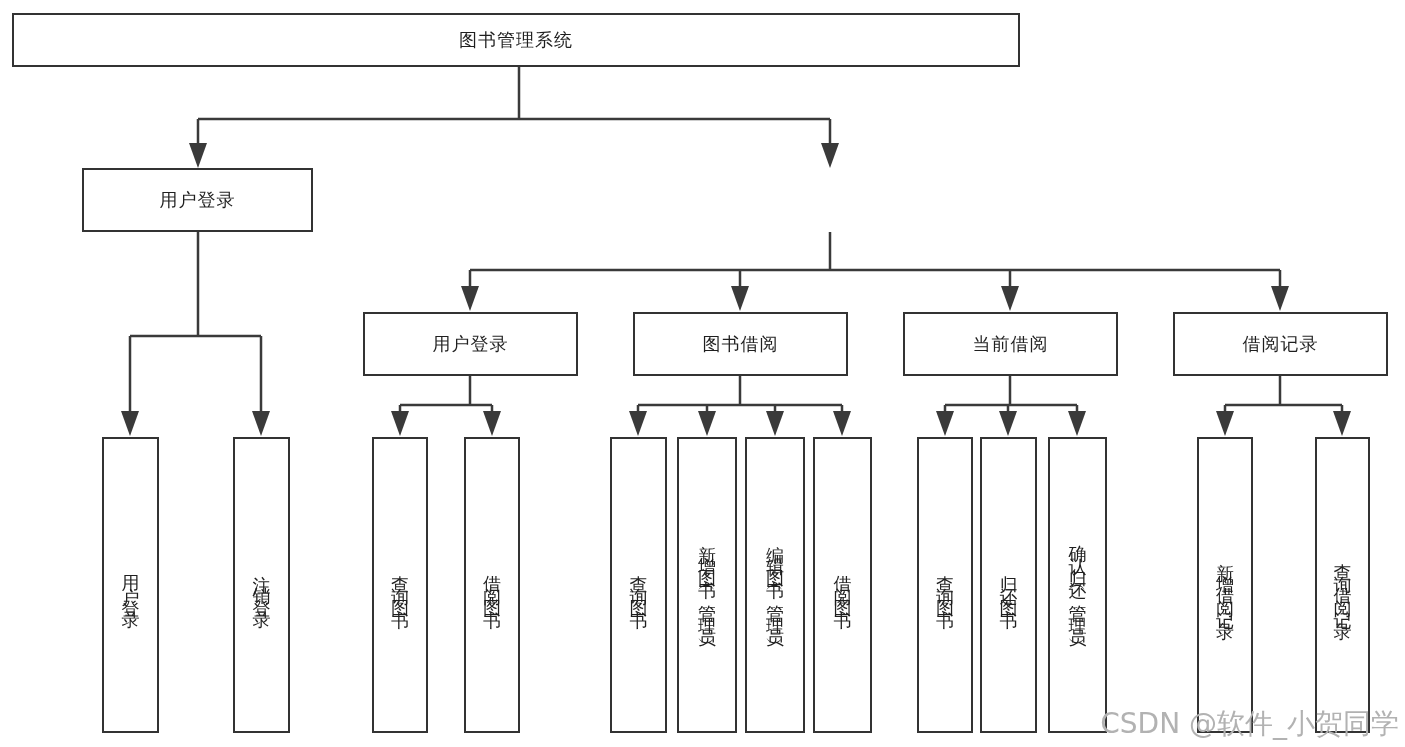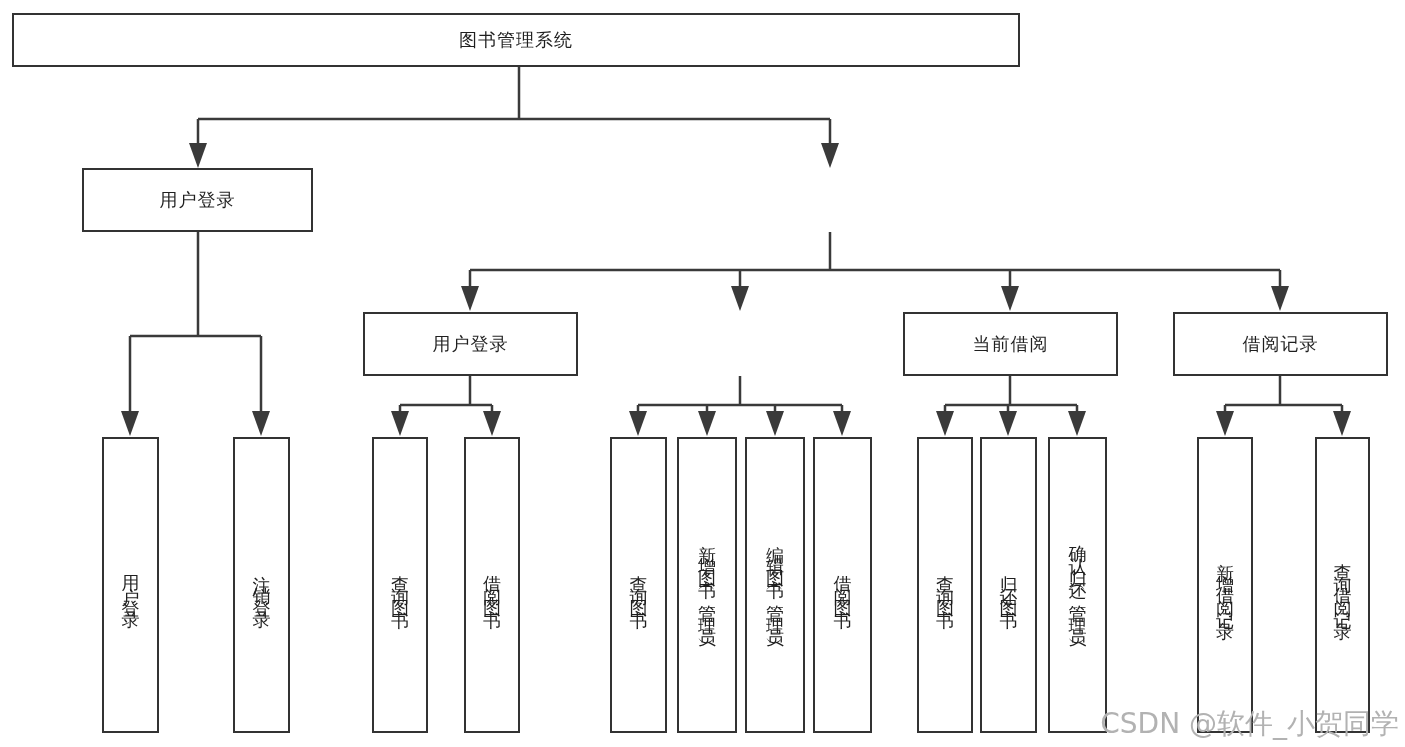--- a/index.html
+++ b/index.html
@@ -83,20 +83,23 @@
     <span class="label">图书管理系统</span>
   </div>
 
   <div class="hbox" style="left:82px;top:168px;width:231px;height:64px;">
     <span class="label">用户登录</span>
   </div>
 
   <div class="hbox" style="left:363px;top:312px;width:215px;height:64px;">
     <span class="label">用户登录</span>
   </div>
+  <div class="hbox" style="left:633px;top:312px;width:215px;height:64px;">
+    <span class="label">图书借阅</span>
+  </div>
   <div class="hbox" style="left:903px;top:312px;width:215px;height:64px;">
     <span class="label">当前借阅</span>
   </div>
   <div class="hbox" style="left:1173px;top:312px;width:215px;height:64px;">
     <span class="label">借阅记录</span>
   </div>
 
   <div class="vbox" style="left:102px;top:437px;width:57px;height:296px;">
     <span class="vlabel">用户登录</span>
   </div>

